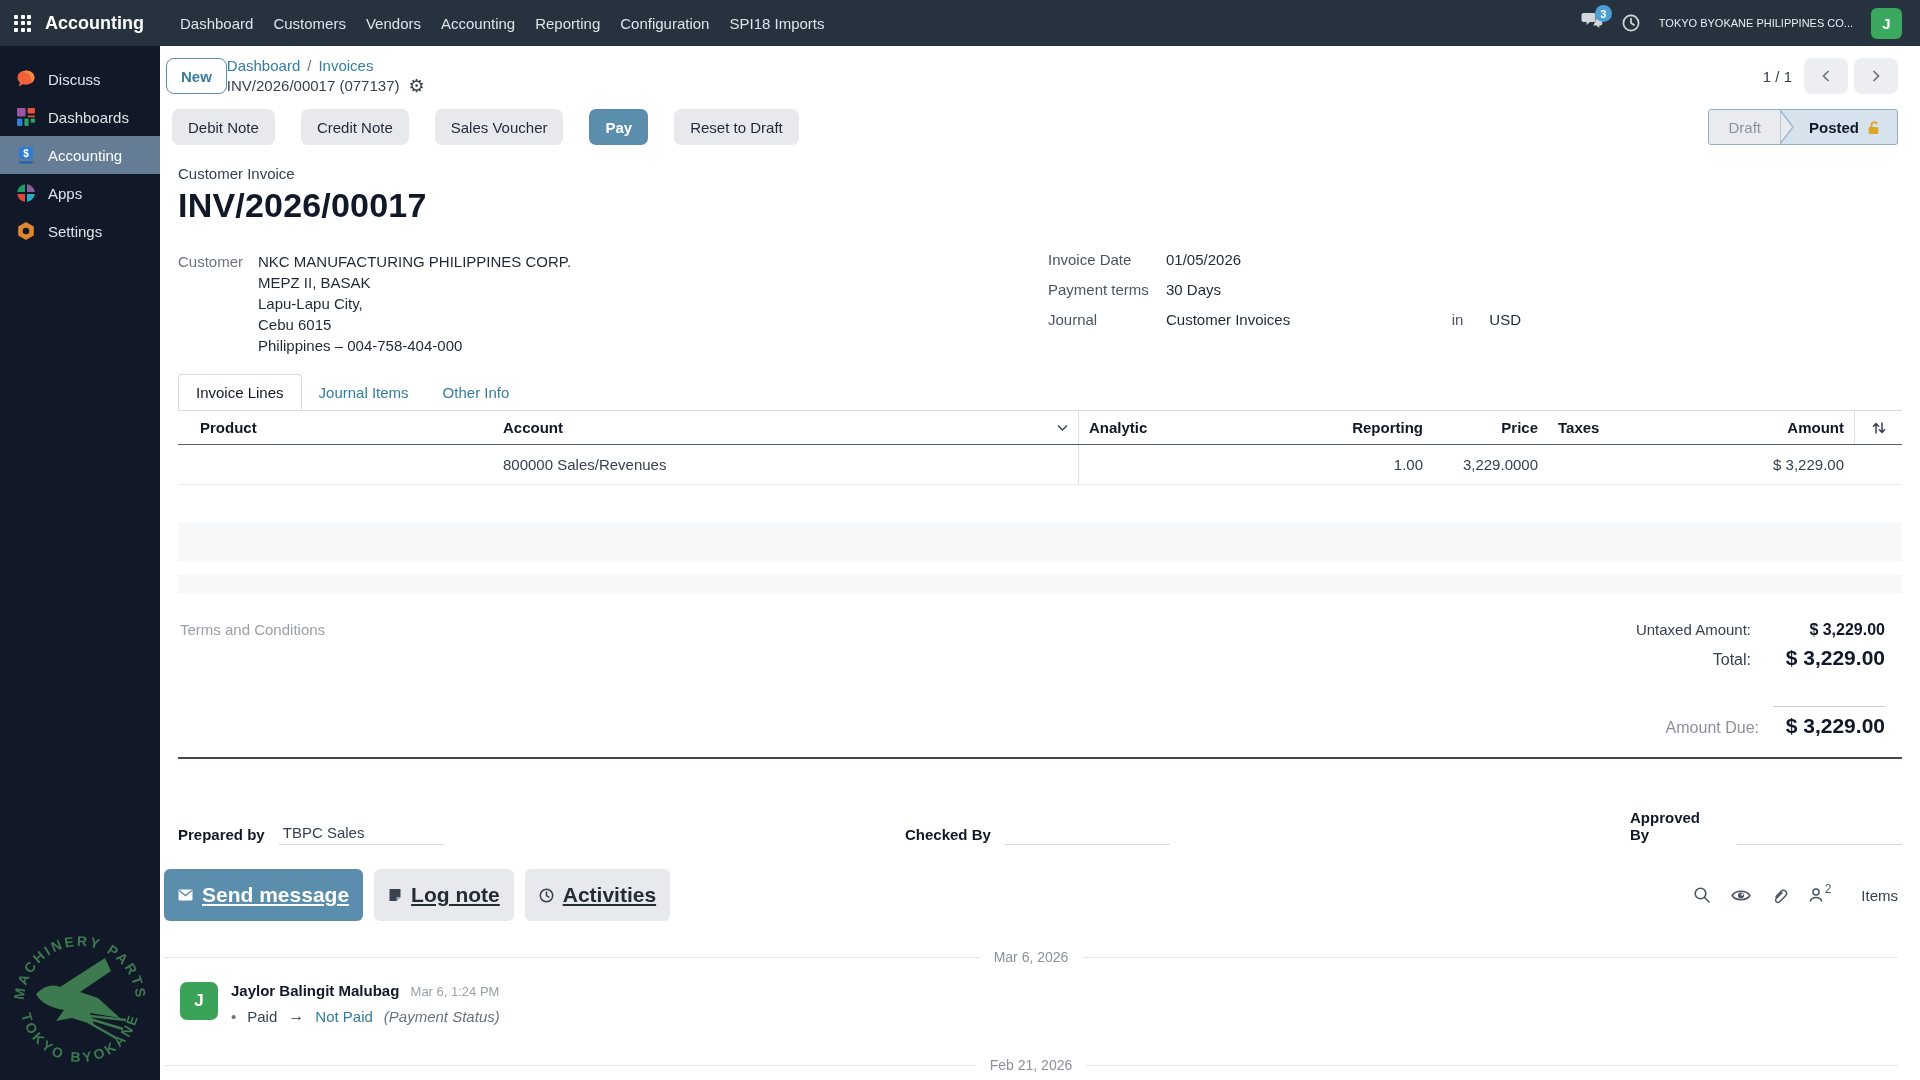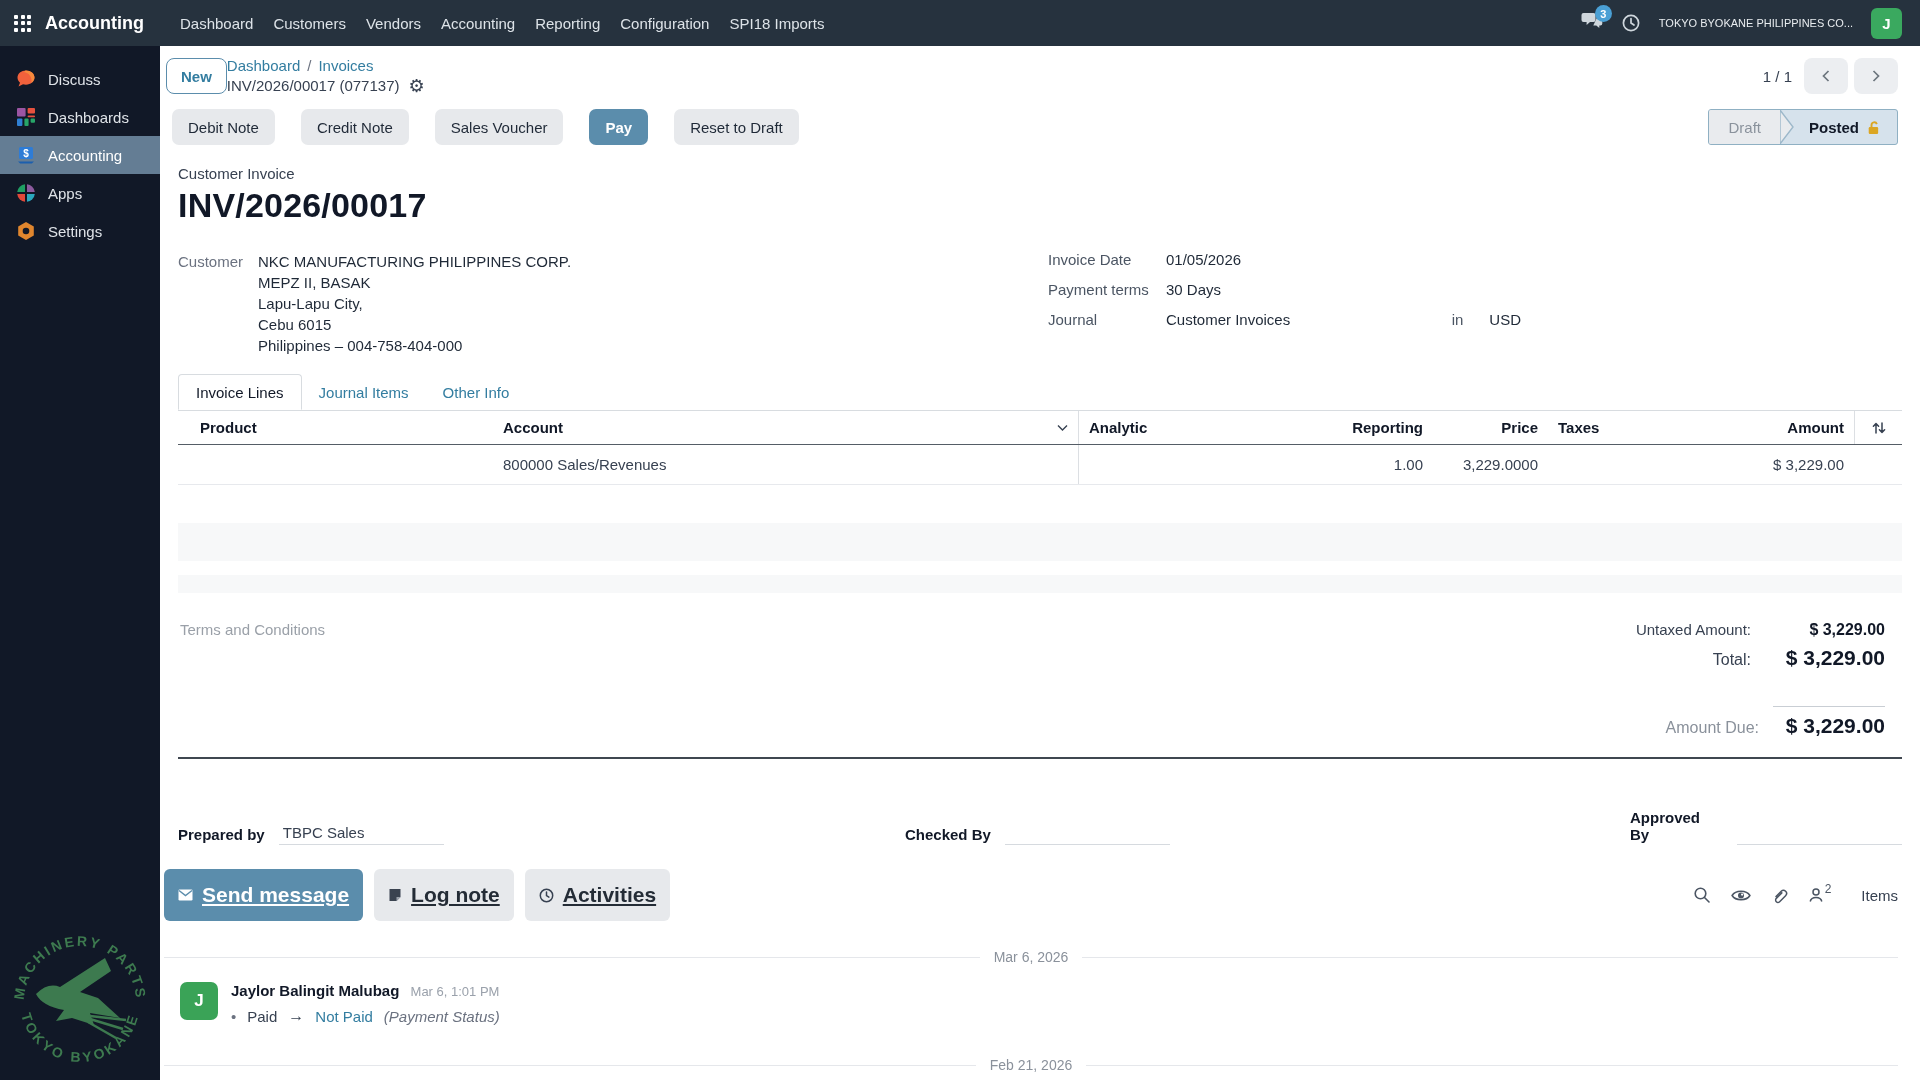--- a/index.html
+++ b/index.html
@@ -477,21 +477,21 @@
 
       <div class="divider">
         <span>Mar 6, 2026</span>
       </div>
 
       <div class="message">
         <span class="avatar-msg">J</span>
         <div>
           <div class="msg-head">
             <span class="msg-author">Jaylor Balingit Malubag</span>
-            <span class="msg-time">Mar 6, 1:01 PM</span>
+            <span class="msg-time">Mar 6, 1:24 PM</span>
           </div>
           <div class="msg-track">
             <span class="bullet">•</span>
             <span>Paid</span>
             <span class="arrow">→</span>
             <span class="track-to">Not Paid</span>
             <span class="track-field">(Payment Status)</span>
           </div>
         </div>
       </div>

